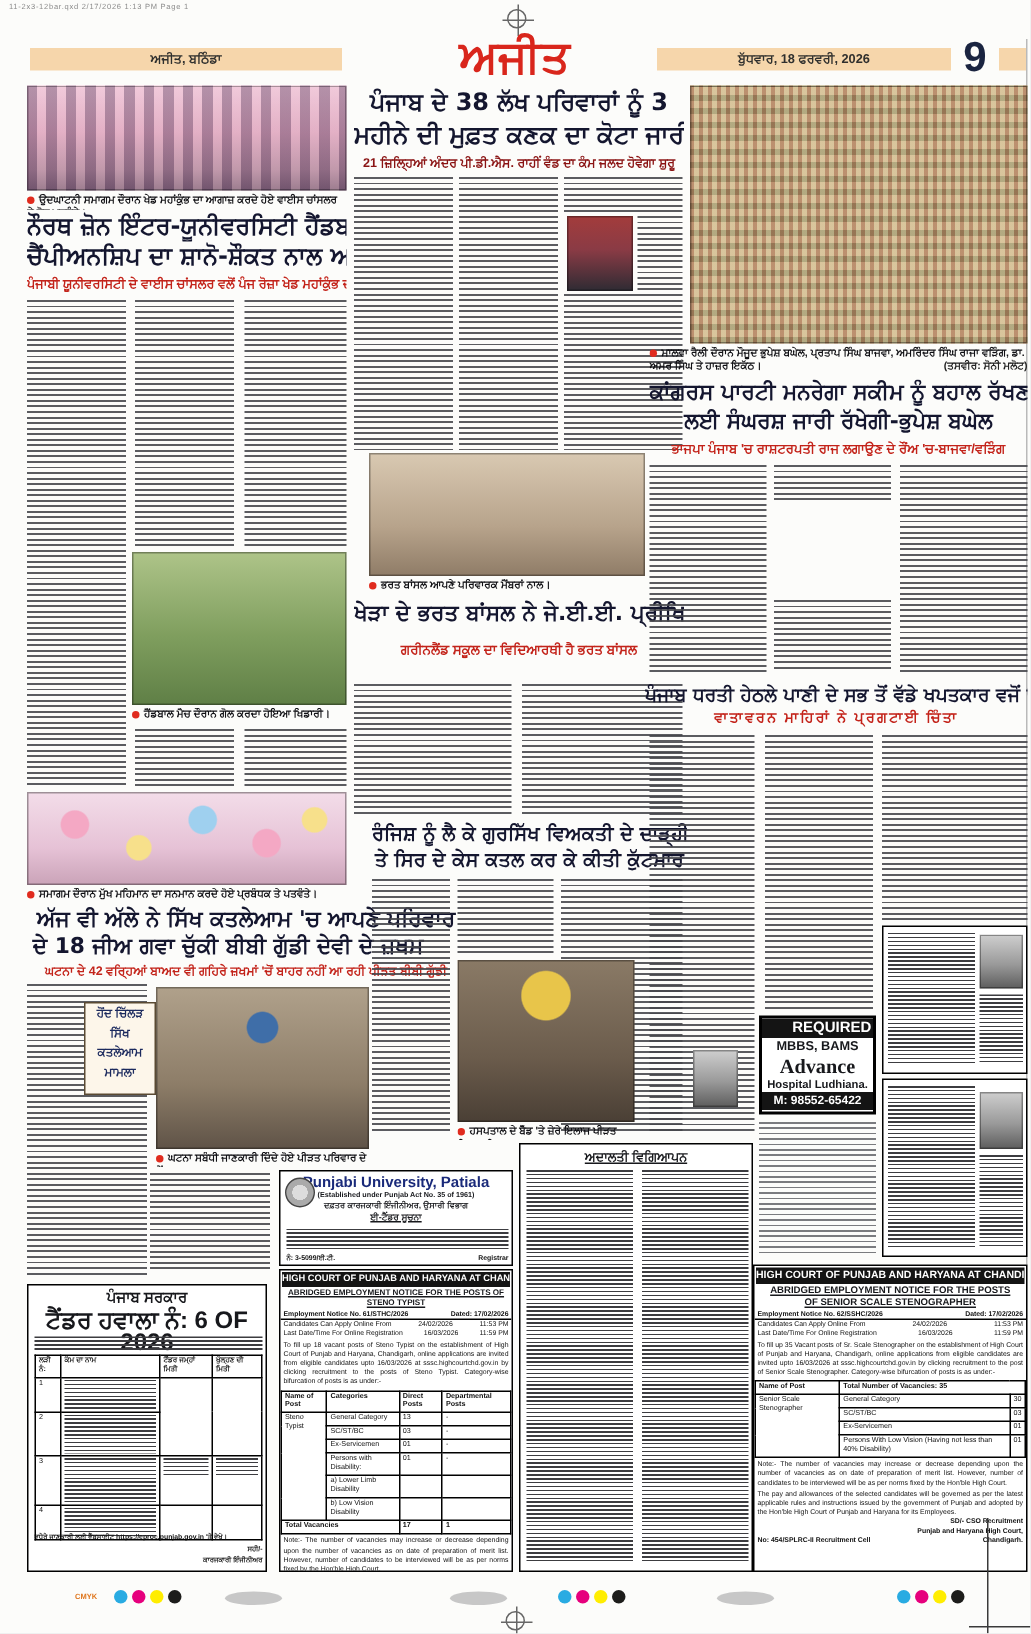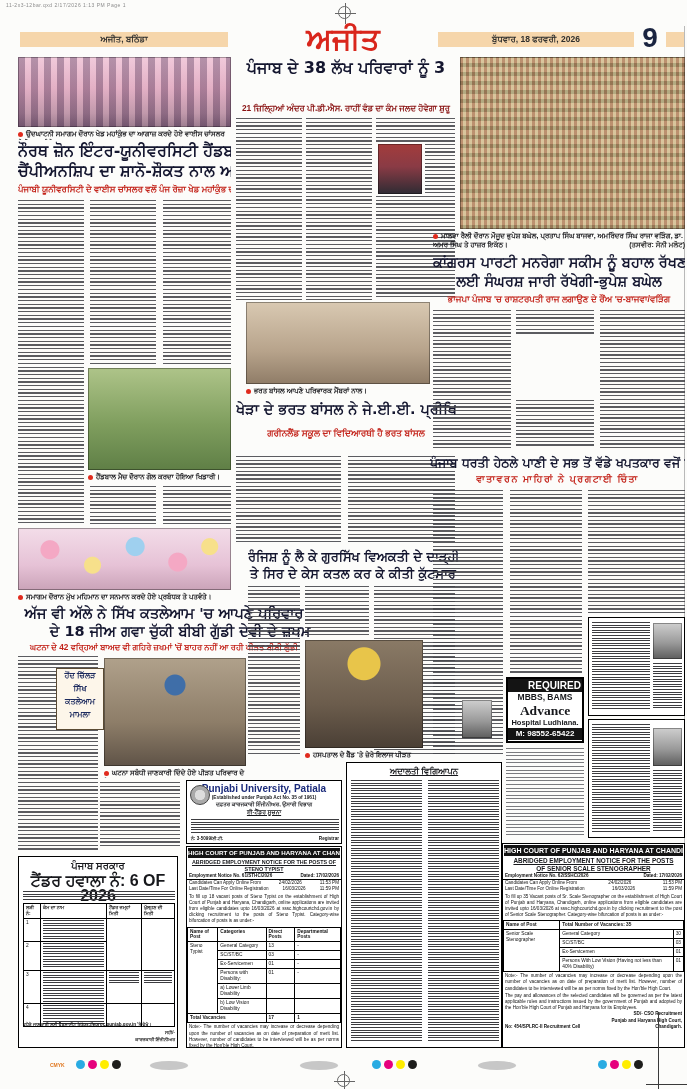--- a/index.html
+++ b/index.html
@@ -98,36 +98,37 @@
     <span class="capdot"></span><span>ਹੈਂਡਬਾਲ ਮੈਚ ਦੌਰਾਨ ਗੋਲ ਕਰਦਾ ਹੋਇਆ ਖਿਡਾਰੀ।</span>
   </div>
   <div class="abs sim" style="left:90px;top:486px;width:66px;height:38px;"></div>
   <div class="abs sim" style="left:163px;top:486px;width:68px;height:38px;"></div>
   <div class="abs photo ph-balloons" style="left:18px;top:528px;width:213px;height:62px;"></div>
   <div class="abs cap" style="left:18px;top:592px;width:213px;height:10px;">
     <span class="capdot"></span><span>ਸਮਾਗਮ ਦੌਰਾਨ ਮੁੱਖ ਮਹਿਮਾਨ ਦਾ ਸਨਮਾਨ ਕਰਦੇ ਹੋਏ ਪ੍ਰਬੰਧਕ ਤੇ ਪਤਵੰਤੇ।</span>
   </div>
 
   <div class="abs hl" style="left:18px;top:604px;width:292px;height:18px;font-size:14.5px;line-height:18px;">ਅੱਜ ਵੀ ਅੱਲੇ ਨੇ ਸਿੱਖ ਕਤਲੇਆਮ 'ਚ ਆਪਣੇ ਪਰਿਵਾਰ</div>
-  <div class="abs hl" style="left:34px;top:622px;width:292px;height:18px;font-size:14.5px;line-height:18px;">ਦੇ 18 ਜੀਅ ਗਵਾ ਚੁੱਕੀ ਬੀਬੀ ਗੁੱਡੀ ਦੇਵੀ ਦੇ ਜ਼ਖਮ</div>
+  <div class="abs hl" style="left:6px;top:622px;width:292px;height:18px;font-size:14.5px;line-height:18px;">ਦੇ 18 ਜੀਅ ਗਵਾ ਚੁੱਕੀ ਬੀਬੀ ਗੁੱਡੀ ਦੇਵੀ ਦੇ ਜ਼ਖਮ</div>
   <div class="abs sub" style="left:18px;top:642px;width:292px;height:11px;font-size:8.3px;">ਘਟਨਾ ਦੇ 42 ਵਰ੍ਹਿਆਂ ਬਾਅਦ ਵੀ ਗਹਿਰੇ ਜ਼ਖਮਾਂ 'ਚੋਂ ਬਾਹਰ ਨਹੀਂ ਆ ਰਹੀ ਪੀੜਤ ਬੀਬੀ ਗੁੱਡੀ</div>
   <div class="abs sim" style="left:18px;top:656px;width:80px;height:196px;"></div>
   <div class="abs insetbox" style="left:56px;top:668px;width:48px;height:62px;">
     <div>ਹੋਂਦ ਚਿੱਲੜ</div>
     <div>ਸਿੱਖ</div>
     <div>ਕਤਲੇਆਮ</div>
     <div>ਮਾਮਲਾ</div>
   </div>
   <div class="abs photo ph-sikhfam" style="left:104px;top:658px;width:142px;height:108px;"></div>
   <div class="abs cap" style="left:104px;top:768px;width:142px;height:10px;">
     <span class="capdot"></span><span>ਘਟਨਾ ਸਬੰਧੀ ਜਾਣਕਾਰੀ ਦਿੰਦੇ ਹੋਏ ਪੀੜਤ ਪਰਿਵਾਰ ਦੇ ਮੈਂਬਰ।</span>
   </div>
   <div class="abs sim" style="left:100px;top:782px;width:80px;height:66px;"></div>
 
   <div class="abs hl" style="left:236px;top:57px;width:220px;height:22px;font-size:16px;line-height:22px;">ਪੰਜਾਬ ਦੇ 38 ਲੱਖ ਪਰਿਵਾਰਾਂ ਨੂੰ 3</div>
+  <div class="abs hl" style="left:236px;top:79px;width:220px;height:22px;font-size:16.5px;line-height:22px;">ਮਹੀਨੇ ਦੀ ਮੁਫ਼ਤ ਕਣਕ ਦਾ ਕੋਟਾ ਜਾਰੀ</div>
   <div class="abs sub" style="left:236px;top:103px;width:220px;height:11px;font-size:8.4px;color:#8a1313;">21 ਜ਼ਿਲ੍ਹਿਆਂ ਅੰਦਰ ਪੀ.ਡੀ.ਐਸ. ਰਾਹੀਂ ਵੰਡ ਦਾ ਕੰਮ ਜਲਦ ਹੋਵੇਗਾ ਸ਼ੁਰੂ</div>
   <div class="abs sim" style="left:236px;top:118px;width:66px;height:182px;"></div>
   <div class="abs sim" style="left:306px;top:118px;width:66px;height:182px;"></div>
   <div class="abs sim" style="left:376px;top:118px;width:79px;height:24px;"></div>
   <div class="abs photo ph-portrait" style="left:378px;top:144px;width:44px;height:50px;"></div>
   <div class="abs sim" style="left:425px;top:144px;width:30px;height:50px;"></div>
   <div class="abs sim" style="left:376px;top:196px;width:79px;height:104px;"></div>
 
   <div class="abs photo ph-family" style="left:246px;top:302px;width:184px;height:82px;"></div>
   <div class="abs cap" style="left:246px;top:386px;width:184px;height:10px;">

